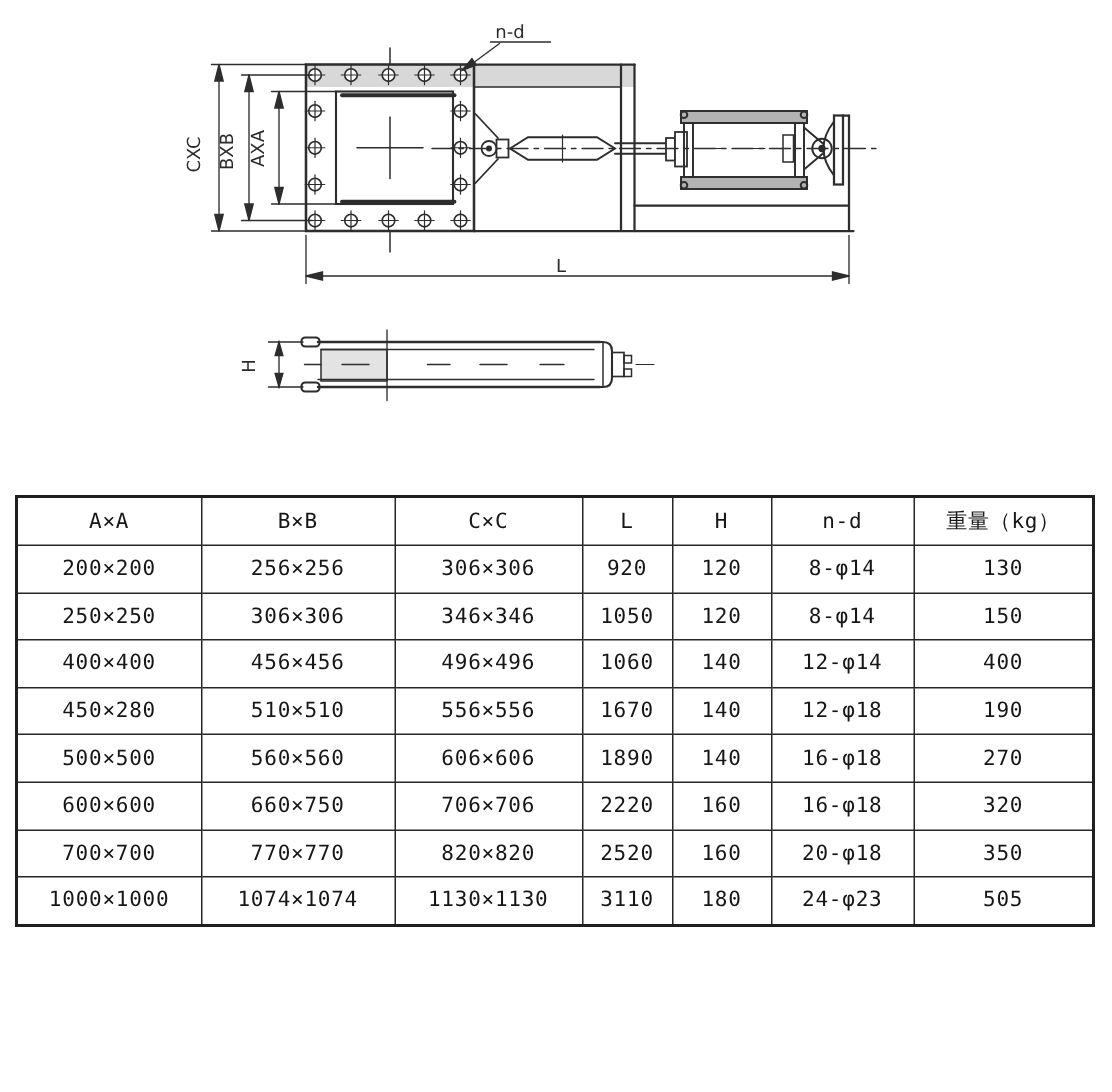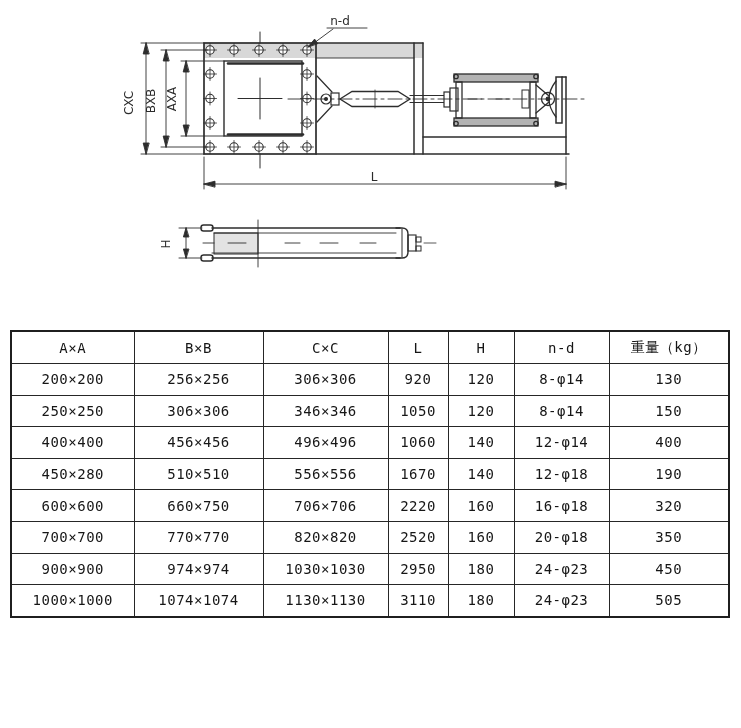--- a/index.html
+++ b/index.html
@@ -263,47 +263,47 @@
         <tr>
           <td>450×280</td>
           <td>510×510</td>
           <td>556×556</td>
           <td>1670</td>
           <td>140</td>
           <td>12-φ18</td>
           <td>190</td>
         </tr>
         <tr>
+          <td>500×500</td>
+          <td>560×560</td>
+          <td>606×606</td>
+          <td>1890</td>
+          <td>140</td>
+          <td>16-φ18</td>
+          <td>270</td>
+        </tr>
+        <tr>
           <td>600×600</td>
           <td>660×750</td>
           <td>706×706</td>
           <td>2220</td>
           <td>160</td>
           <td>16-φ18</td>
           <td>320</td>
         </tr>
         <tr>
           <td>700×700</td>
           <td>770×770</td>
           <td>820×820</td>
           <td>2520</td>
           <td>160</td>
           <td>20-φ18</td>
           <td>350</td>
         </tr>
         <tr>
-          <td>900×900</td>
-          <td>974×974</td>
-          <td>1030×1030</td>
-          <td>2950</td>
-          <td>180</td>
-          <td>24-φ23</td>
-          <td>450</td>
-        </tr>
-        <tr>
           <td>1000×1000</td>
           <td>1074×1074</td>
           <td>1130×1130</td>
           <td>3110</td>
           <td>180</td>
           <td>24-φ23</td>
           <td>505</td>
         </tr>
       </tbody>
   </table>

